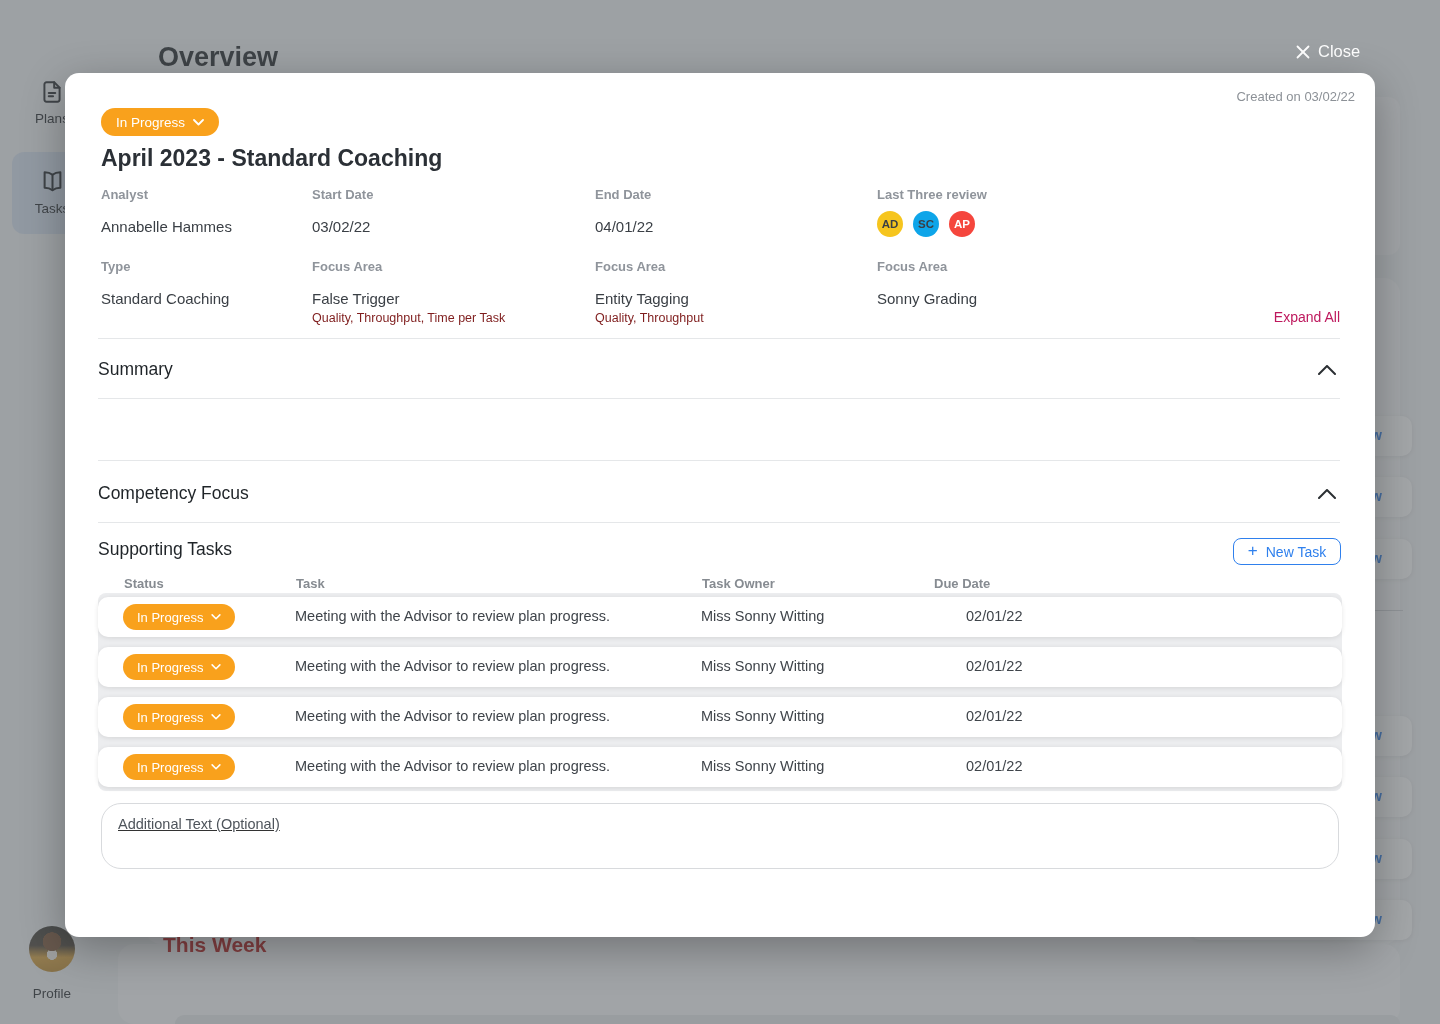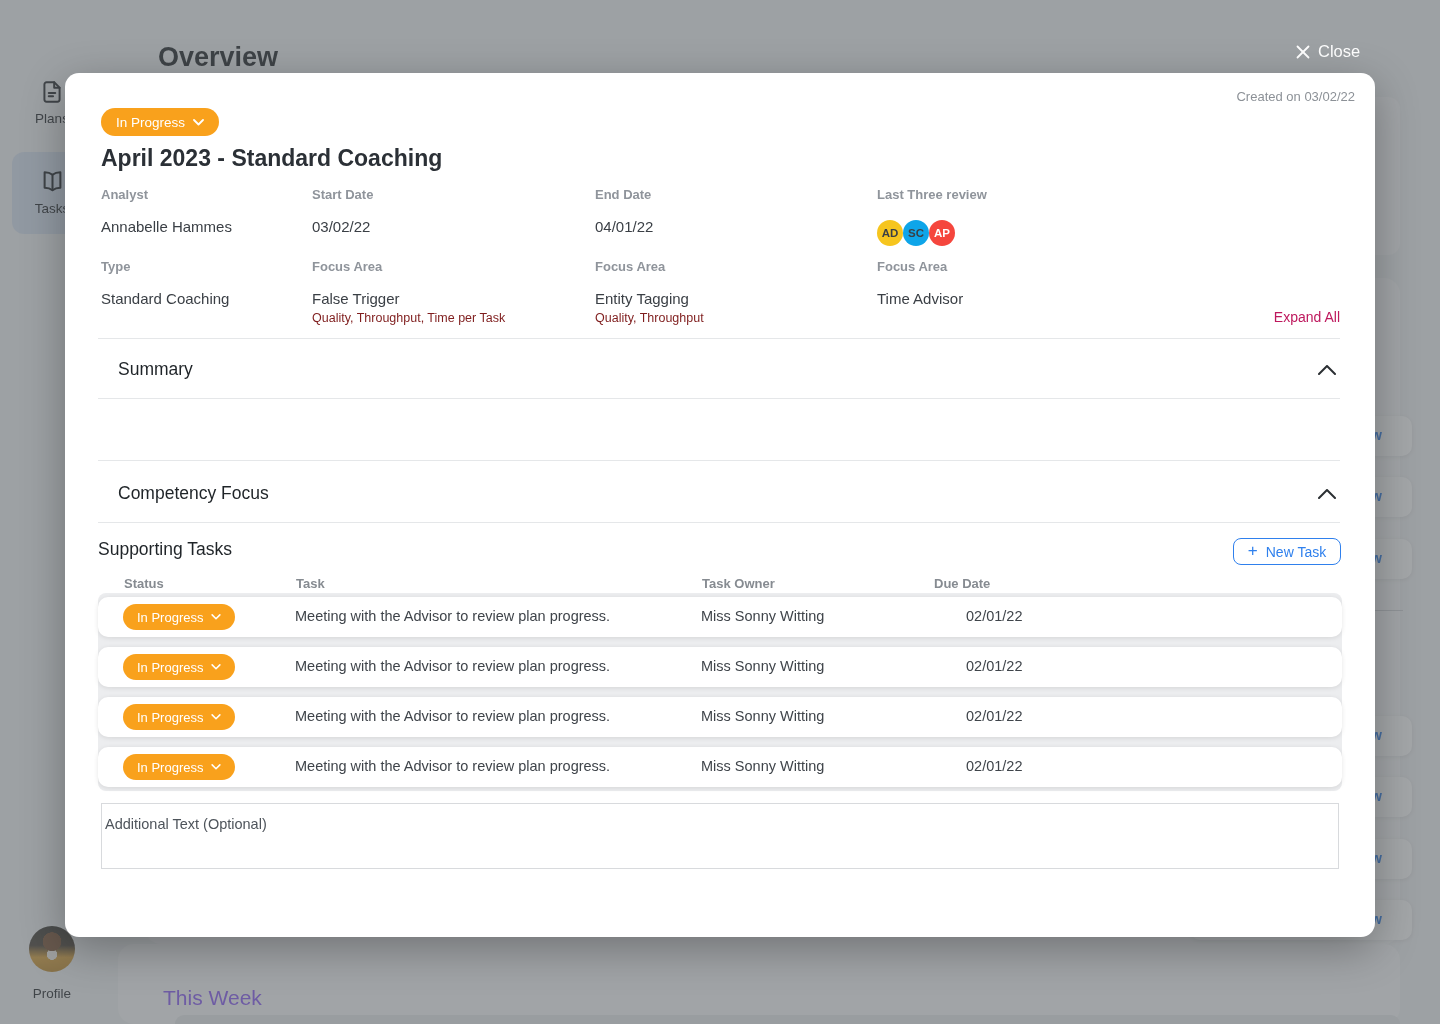--- a/index.html
+++ b/index.html
@@ -10,21 +10,21 @@
   .bg-page { position:absolute; inset:0; background:#F2F3F5; z-index:0; }
   .bg-overview { position:absolute; left:158px; top:42px; font-size:27px; font-weight:700; color:#1F2428; }
   .bg-card { position:absolute; background:#FAFBFC; }
   .bg-topcard { left:145px; top:97px; width:1255px; height:158px; border-radius:12px; }
   .bg-maincard { left:145px; top:278px; width:1255px; height:666px; border-radius:16px; }
   .bg-viewrow { position:absolute; left:1190px; width:222px; height:40px; background:#FFFFFF;
     border-radius:10px; box-shadow:0 1px 4px rgba(0,0,0,0.08); }
   .bg-viewrow span { position:absolute; right:30px; top:11px; font-size:14px; font-weight:600; color:#2F80ED; }
   .bg-divider { position:absolute; left:1200px; top:610px; width:203px; height:1px; background:#D3D6D9; }
   .bg-thisweek-card { left:118px; top:944px; width:1282px; height:80px; border-radius:16px; }
-  .bg-thisweek-title { position:absolute; left:163px; top:986px; font-size:21px; font-weight:400; color:#8b5cf6; }
+  .bg-thisweek-title { position:absolute; left:163px; top:933px; font-size:21px; font-weight:700; color:#b91c1c; }
   .bg-strip { position:absolute; left:175px; top:1015px; width:1225px; height:9px; background:#E8EAED; border-radius:10px 10px 0 0; }
 
   
   .sb-item { position:absolute; width:104px; text-align:center; color:#25292E; }
   .sb-label { font-size:13.5px; color:#25292E; }
   .sb-active-bg { position:absolute; left:12px; top:152px; width:80px; height:82px; background:#D8E3F2; border-radius:12px; }
   .sb-icon { display:block; margin:0 auto 6px auto; }
   .avatar-photo { width:46px; height:46px; border-radius:50%; margin:0 auto 14px auto;
     background:
       radial-gradient(circle at 50% 34%, #7a5236 0 24%, rgba(0,0,0,0) 25%),
@@ -46,30 +46,30 @@
     font-family:"Liberation Sans", sans-serif; }
   .pill-lg { position:absolute; left:36px; top:35px; height:28px; padding:0 15px; font-size:13.5px; }
   .pill-sm { position:absolute; left:25px; top:7px; height:26px; padding:0 14px; font-size:13px; }
 
   .modal-title { position:absolute; left:36px; top:72px; font-size:23px; font-weight:700; color:#2B3036; }
 
   .info-col { position:absolute; width:270px; }
   .info-label { font-size:13px; font-weight:600; color:#8F949B; }
   .info-value { font-size:15px; color:#3A3F45; margin-top:16px; }
   .info-sub { font-size:12.5px; color:#7f1d1d; margin-top:4px; }
-  .avatars { display:flex; margin-top:18px; }
+  .avatars { display:flex; gap:10px; margin-top:9px; }
   .avatar-chip { width:26px; height:26px; border-radius:50%; display:flex; align-items:center;
     justify-content:center; font-size:11.5px; font-weight:700; }
 
   .expand-all { position:absolute; right:35px; top:236px; font-size:14px; color:#be185d; cursor:pointer; }
 
   .m-divider { position:absolute; left:33px; right:35px; height:1px; background:#E5E7E9; }
 
   .section-row { position:absolute; left:33px; right:35px; height:41px; display:flex;
-    align-items:center; justify-content:space-between;margin-left:20px; }
+    align-items:center; justify-content:space-between; }
   .section-title { font-size:17.5px; color:#1F2428; }
   .chev-btn { background:none; border:none; cursor:pointer; padding:4px; display:flex; }
 
   .tasks-title { position:absolute; left:33px; top:466px; font-size:17.5px; color:#1F2428; }
   .new-task-btn { position:absolute; right:34px; top:465px; width:108px; height:27px;
     display:flex; align-items:center; justify-content:center; gap:8px;
     background:#FFFFFF; border:1.5px solid #2F80ED; border-radius:8px; color:#2F80ED;
     font-size:14px; cursor:pointer; font-family:"Liberation Sans", sans-serif; }
   .plus-glyph { font-size:17px; line-height:1; margin-top:-2px; }
 
@@ -79,22 +79,22 @@
     border-radius:8px; padding:4px 0; }
   .task-row { position:relative; height:40px; background:#FFFFFF; border-radius:10px;
     box-shadow:0 1px 5px rgba(0,0,0,0.10); margin-bottom:10px; }
   .task-row:last-child { margin-bottom:0; }
   .cell { position:absolute; top:11px; font-size:14.5px; color:#3F444A; }
   .cell-task { left:197px; }
   .cell-owner { left:603px; }
   .cell-due { left:836px;margin-left:32px; }
 
   .note-area { position:absolute; left:36px; top:730px; width:1238px; height:66px;
-    border:1px solid #D8DADD; border-radius:0; padding:12px 3px; resize:none;
-    font-family:"Liberation Sans", sans-serif; font-size:14.5px; color:#333; outline:none; }
+    border:1px solid #D8DADD; border-radius:20px; padding:12px 16px; resize:none;
+    font-family:"Liberation Sans", sans-serif; font-size:14.5px; color:#333; outline:none;text-decoration:underline; }
   .note-area::placeholder { color:#4E545B; opacity:1; }
 </style>
 </head>
 <body>
 
 <div class="bg-page">
 
   <div class="bg-overview">Overview</div>
 
   <div class="bg-card bg-topcard"></div>
@@ -206,21 +206,21 @@
     <div class="info-value">False Trigger</div>
     <div class="info-sub">Quality, Throughput, Time per Task</div>
   </div>
   <div class="info-col" style="left:530px; top:186px;">
     <div class="info-label">Focus Area</div>
     <div class="info-value">Entity Tagging</div>
     <div class="info-sub">Quality, Throughput</div>
   </div>
   <div class="info-col" style="left:812px; top:186px;">
     <div class="info-label">Focus Area</div>
-    <div class="info-value">Time Advisor</div>
+    <div class="info-value">Sonny Grading</div>
   </div>
 
   <div class="expand-all">Expand All</div>
 
   <div class="m-divider" style="top:265px;"></div>
 
   <div class="section-row" style="top:276px;">
     <span class="section-title">Summary</span>
     <button class="chev-btn">
       <svg width="18" height="10" viewBox="0 0 18 10" fill="none" stroke="#2B2F33" stroke-width="2" stroke-linecap="round" stroke-linejoin="round">

